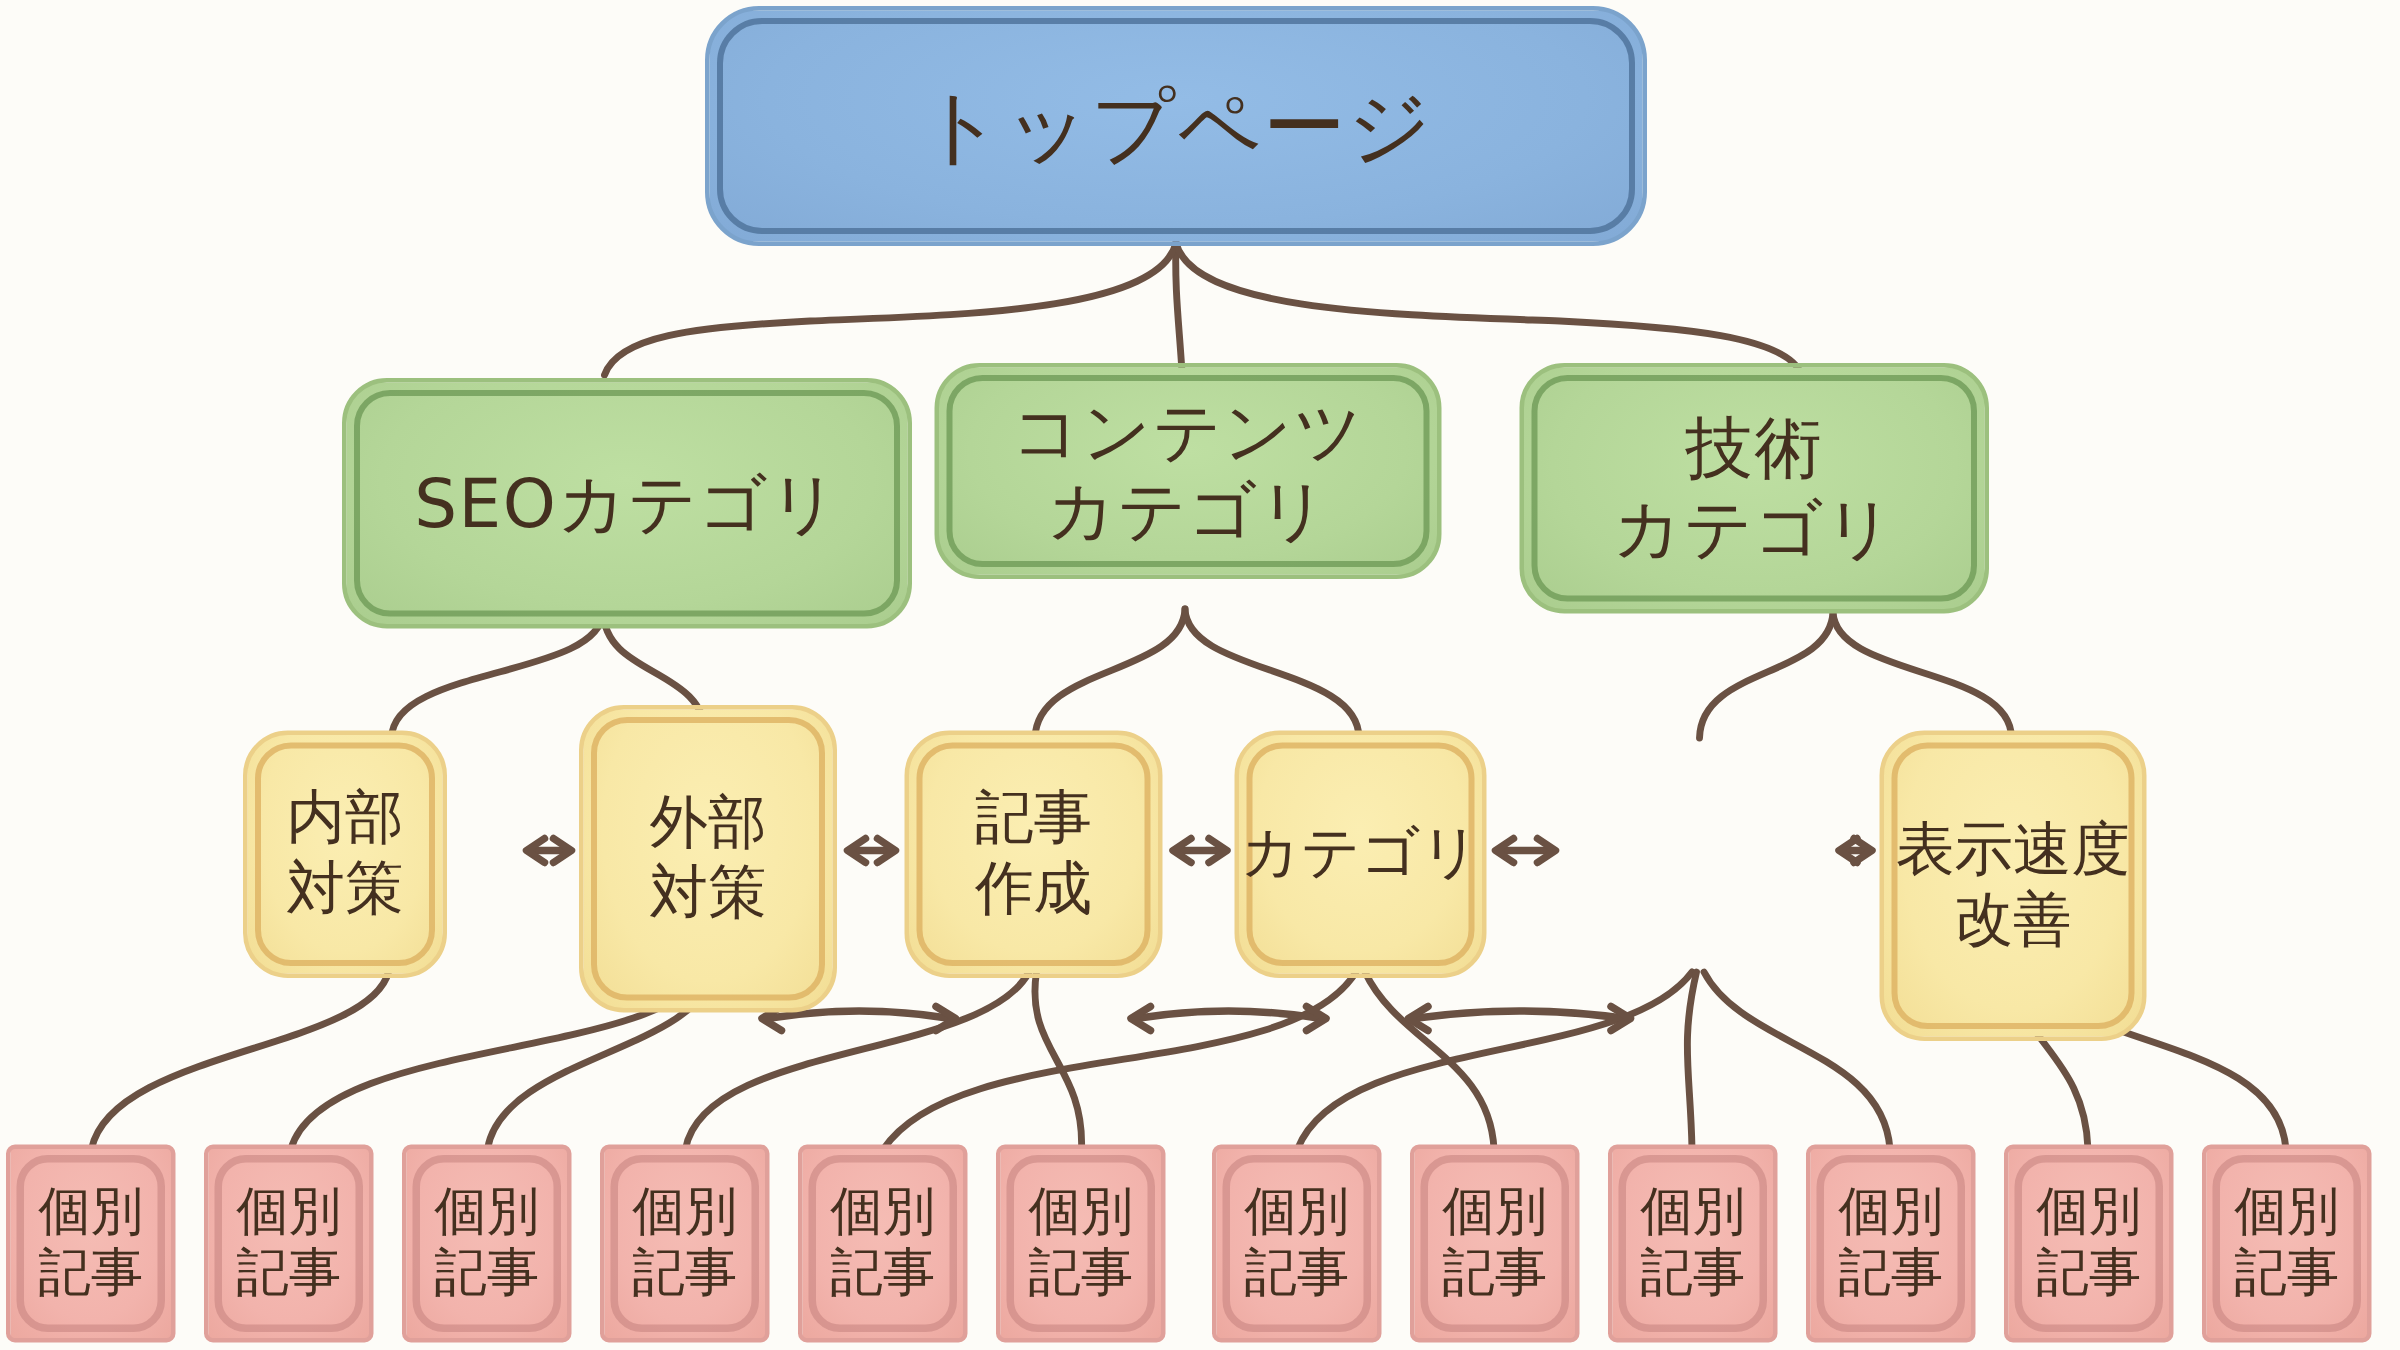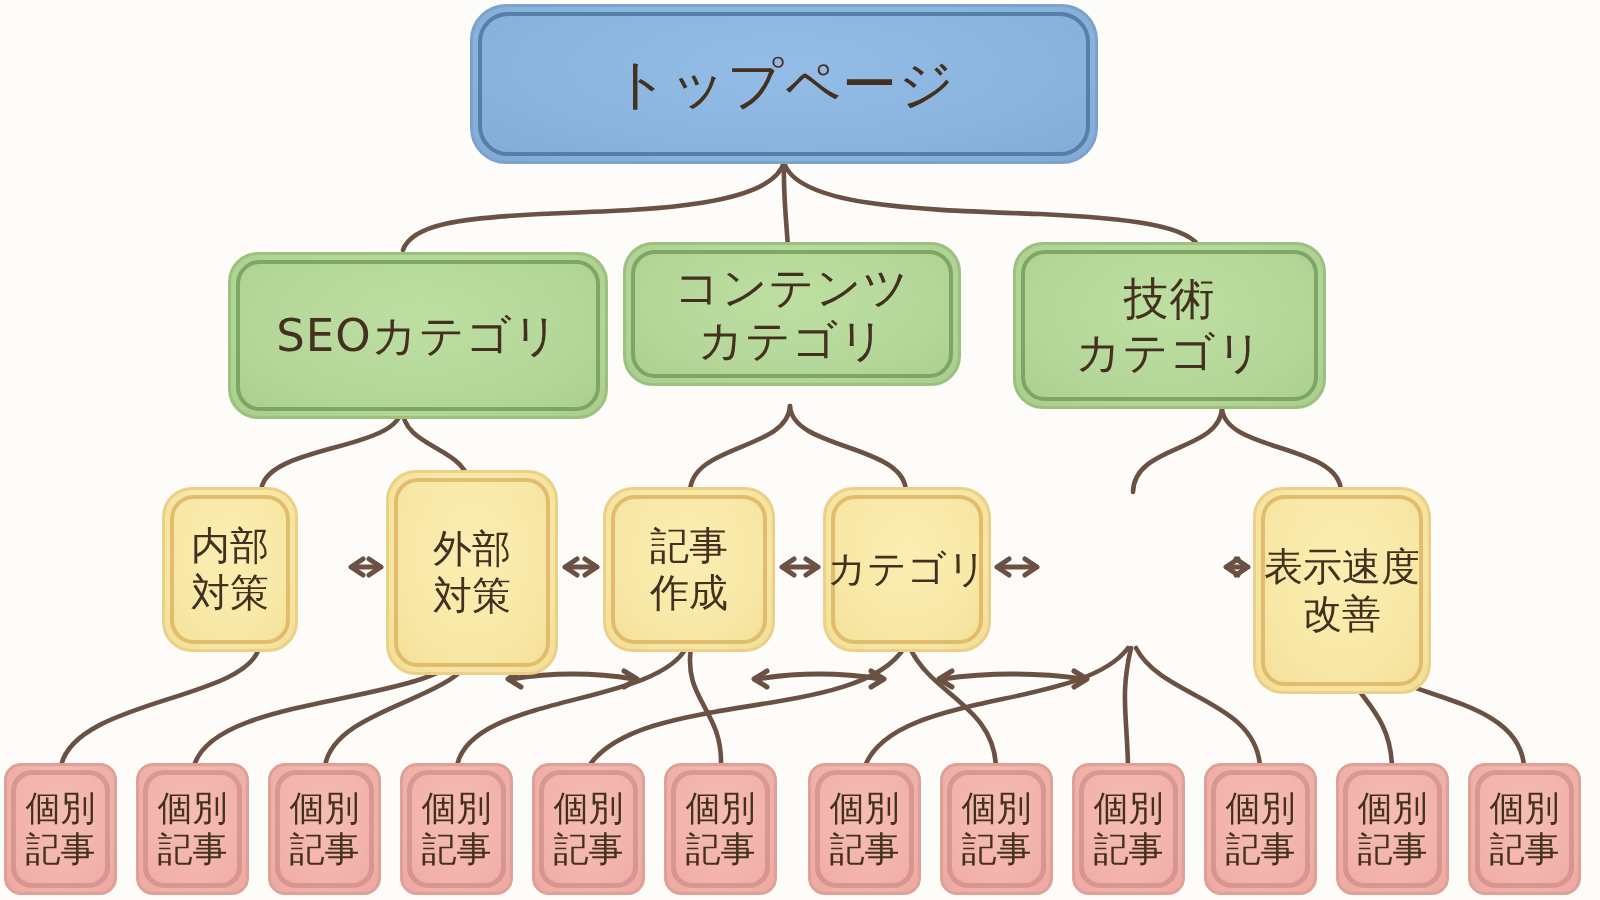--- a/index.html
+++ b/index.html
@@ -24,21 +24,21 @@
         border:3px solid #9cc07e;border-radius:30px;font-size:45px;}
   .green::before{content:"";position:absolute;inset:5px;border:4px solid #6f9b58;
         border-radius:24px;opacity:.8;}
 
   .yellow{background:radial-gradient(ellipse at 50% 40%,#fbeeb2 0%,#f8e8a6 60%,#f2dd94 100%);
         border:3px solid #ecd089;border-radius:30px;font-size:39px;letter-spacing:0;}
   .yellow::before{content:"";position:absolute;inset:5px;border:4px solid #ddb261;
         border-radius:24px;opacity:.8;}
 
   .pink{background:radial-gradient(ellipse at 50% 40%,#f5bcb4 0%,#f2b3ac 60%,#eca89f 100%);
-        border:3px solid #e0a09a;border-radius:17px;font-size:35px;letter-spacing:0;}
+        border:3px solid #e0a09a;border-radius:6px;font-size:35px;letter-spacing:0;}
   .pink::before{content:"";position:absolute;inset:4px;border:5px solid #c5827d;
         border-radius:21px;opacity:.55;}
 </style>
 </head>
 <body>
 
 <div class="stage">
 
   <svg class="wires" viewBox="0 0 1600 900">
 

